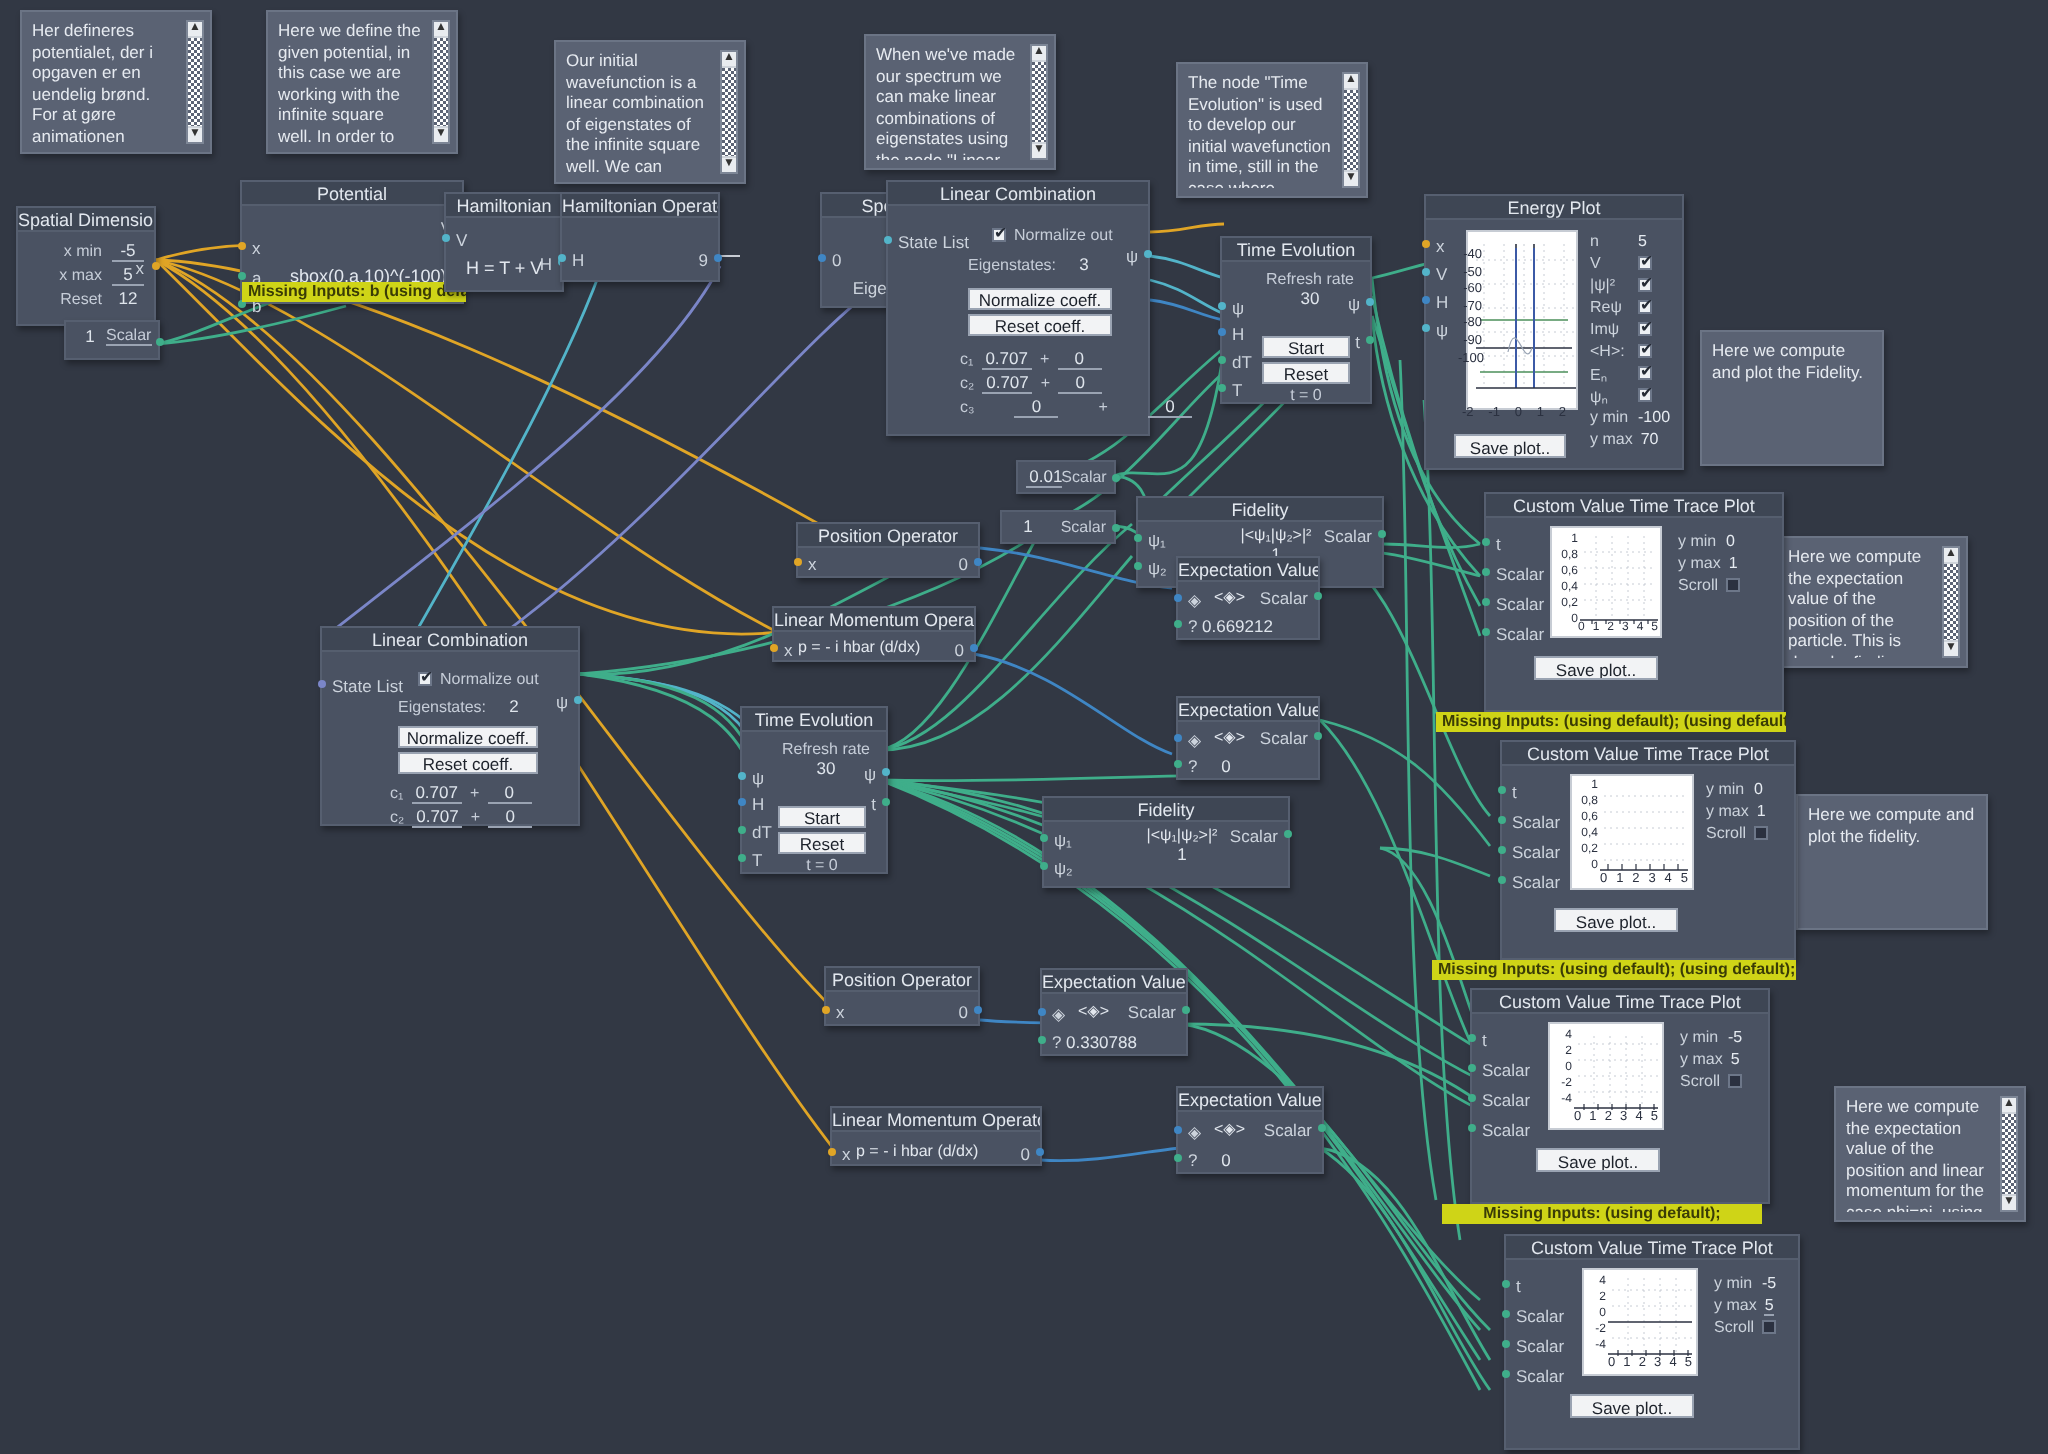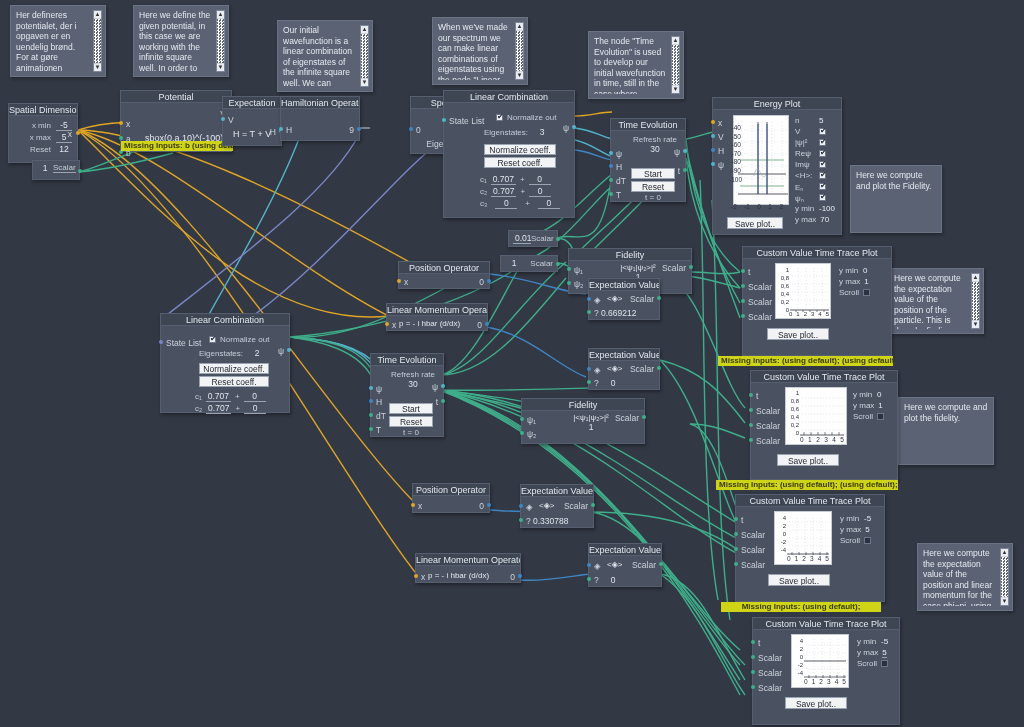--- a/index.html
+++ b/index.html
@@ -326,21 +326,21 @@
       <span class="port in p-green" style="top:47px;"></span>
       <span class="plabel l" style="top:45px;">b</span>
       <div class="eq" style="position:absolute;left:24px;top:30px;">sbox(0,a,10)^(-100)</div>
       <span class="plabel r" style="top:6px;">V</span>
       <span class="port out p-cyan" style="top:8px;"></span>
     </div>
     <div class="warn" style="left:0;bottom:0;width:112px;">Missing Inputs: b (using default);</div>
   </div>
 
   <div class="node" style="left:222px;top:96px;width:60px;height:50px;">
-    <div class="title">Expectation</div>
+    <div class="title">Hamiltonian</div>
     <div class="body" style="padding:4px 4px;">
       <span class="port in p-cyan" style="top:8px;"></span>
       <span class="plabel l" style="top:6px;">V</span>
       <div class="eq" style="position:absolute;left:10px;top:20px;">H = T + V</div>
       <span class="plabel r" style="top:18px;">H</span>
       <span class="port out p-cyan" style="top:20px;"></span>
     </div>
   </div>
 
   <div class="node" style="left:280px;top:96px;width:80px;height:45px;">
@@ -390,21 +390,21 @@
           <span class="field-val" style="min-width:22px;">0.707</span>
           <span class="field-lab">+</span>
           <span class="field-val" style="min-width:22px;">0</span>
         </div>
         <div class="field-row" style="justify-content:flex-start;gap:4px;">
           <span class="field-lab">c₂</span>
           <span class="field-val" style="min-width:22px;">0.707</span>
           <span class="field-lab">+</span>
           <span class="field-val" style="min-width:22px;">0</span>
         </div>
-        <div class="field-row" style="justify-content:flex-start;gap:8px;">
+        <div class="field-row" style="justify-content:flex-start;gap:20px;">
           <span class="field-lab">c₃</span>
           <span class="field-val" style="min-width:22px;">0</span>
           <span class="field-lab">+</span>
           <span class="field-val" style="min-width:22px;">0</span>
         </div>
       </div>
     </div>
   </div>
 
   <div class="node" style="left:610px;top:118px;width:76px;height:84px;">
@@ -534,21 +534,21 @@
         <span>0</span>
         <span>1</span>
         <span>2</span>
       </div>
 
       <div class="btn" style="position:absolute;left:14px;top:106px;width:56px;height:12px;line-height:12px;">Save plot..</div>
     </div>
   </div>
 
   <div class="node" style="left:508px;top:230px;width:50px;height:17px;">
-    <div class="body" style="padding:2px 4px;display:flex;justify-content:space-between;align-items:center;">
+    <div class="body" style="padding:2px 15px;display:flex;justify-content:center;align-items:center;">
       <span class="field-val" style="min-width:18px;">0.01</span>
       <span class="field-lab">Scalar</span>
       <span class="port out p-green" style="top:6px;right:-3px;"></span>
     </div>
   </div>
   <div class="node" style="left:500px;top:255px;width:58px;height:17px;">
     <div class="body" style="padding:2px 4px;display:flex;justify-content:space-between;align-items:center;">
       <span class="field-val noline" style="min-width:18px;">1</span>
       <span class="field-lab">Scalar</span>
       <span class="port out p-green" style="top:6px;right:-3px;"></span>

